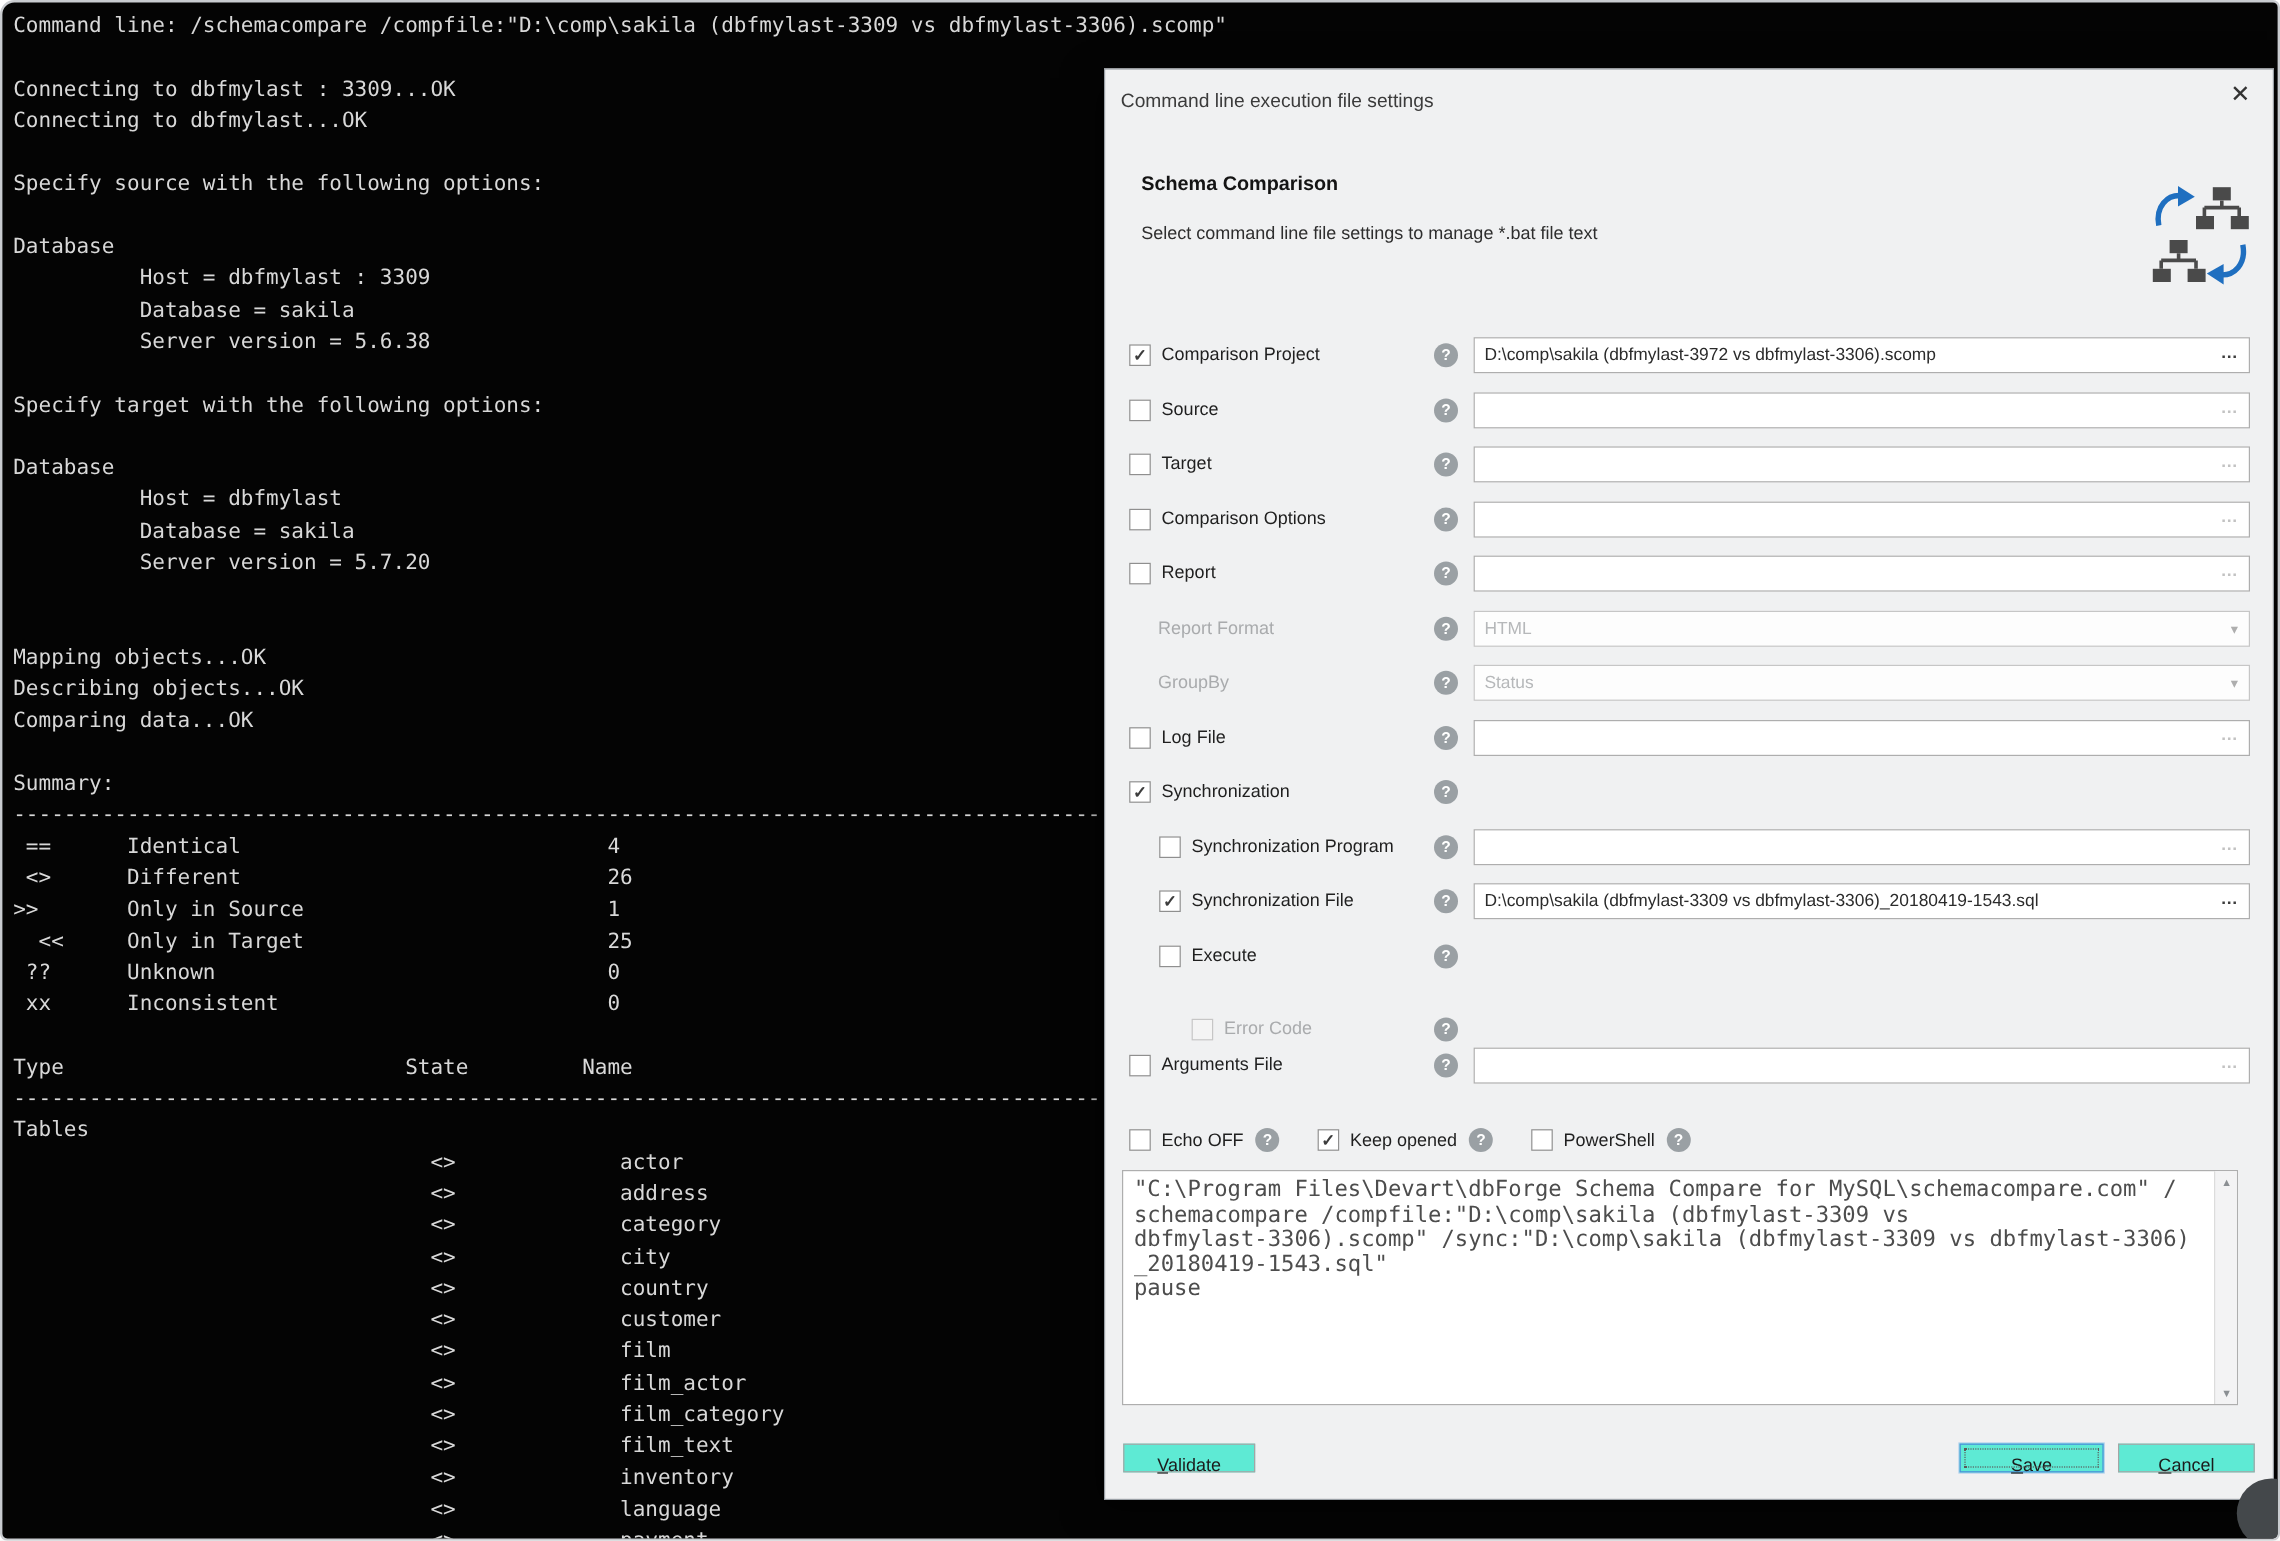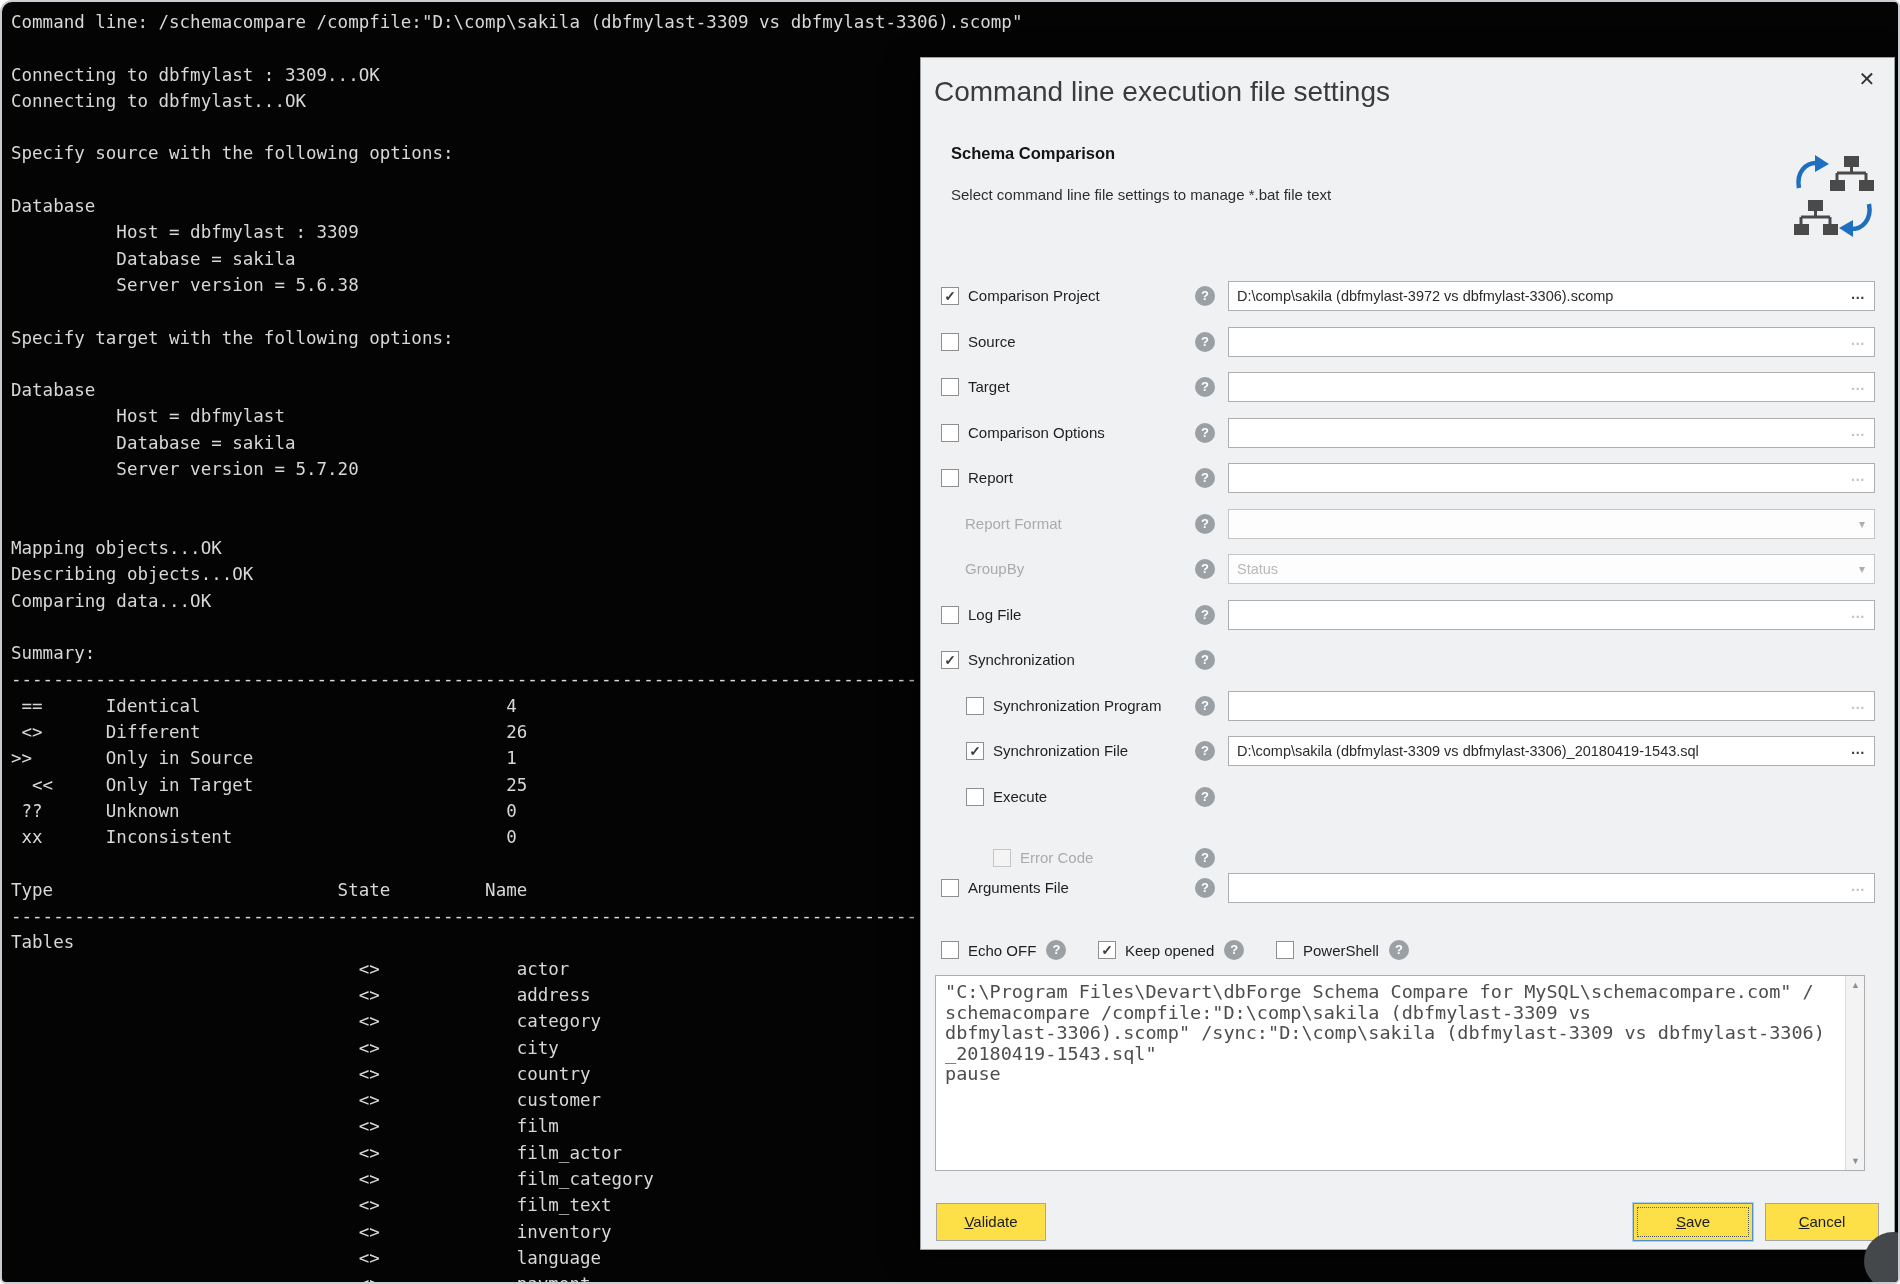--- a/index.html
+++ b/index.html
@@ -8,21 +8,21 @@
           border:2px solid #c9ccd0;border-radius:12px 6px 6px 6px;overflow:hidden;
           font-family:"Liberation Sans",sans-serif;}
   
   .console-pre{position:absolute;left:0;top:0;width:1900px;height:1284px;margin:0;
      padding:7px 0 0 9px;color:#d8d8d8;background:transparent;
      font-family:"DejaVu Sans Mono",monospace;font-size:17.5px;line-height:26.3px;
      white-space:pre;overflow:hidden;}
   
   .dialog{position:absolute;left:918px;top:55px;width:975px;height:1193px;
      background:#f0f1f2;border:1px solid #9aa0a6;box-shadow:-6px 8px 26px rgba(0,0,0,.55);}
-  .dlg-title{position:absolute;left:13px;top:18px;font-size:28px;color:#3b3b3b;}
+  .dlg-title{position:absolute;left:13px;top:18px;font-size:16px;color:#3b3b3b;}
   .dlg-close{position:absolute;right:12px;top:6px;width:30px;height:30px;line-height:30px;
      text-align:center;font-size:20px;color:#333;cursor:pointer;}
   .hdr-heading{position:absolute;left:30px;top:86px;font-size:16.5px;font-weight:bold;color:#141414;}
   .hdr-sub{position:absolute;left:30px;top:128px;font-size:15px;color:#2e2e2e;}
   .hdr-icon{position:absolute;right:18px;top:94px;width:84px;height:88px;}
   
   .rows{position:absolute;left:0;top:0;width:100%;height:100%;}
   .row{position:absolute;left:0;width:975px;height:32px;}
   .cb{position:absolute;top:7px;width:18px;height:18px;background:#fff;border:1px solid #8f8f8f;
       font-size:14px;font-weight:bold;color:#3d3d3d;text-align:center;line-height:16px;cursor:pointer;}
@@ -56,21 +56,21 @@
   .cmdbox{position:absolute;left:14px;top:917px;width:930px;height:196px;background:#fff;
       border:1px solid #aeaeae;}
   .cmdtext{position:absolute;left:0;top:0;right:19px;bottom:0;margin:0;padding:6px 4px 0 9px;
       font-family:"DejaVu Sans Mono",monospace;font-size:18.5px;line-height:20.5px;color:#4d4d4d;
       white-space:pre;overflow:hidden;}
   .vscroll{position:absolute;right:0;top:0;width:19px;bottom:0;background:#f3f3f4;border-left:1px solid #dcdcdc;}
   .vscroll .sarr{position:absolute;left:0;width:19px;height:18px;text-align:center;color:#8b8f93;
       font-size:9px;line-height:18px;cursor:pointer;}
   .vscroll .up{top:0;} .vscroll .down{bottom:0;}
   
-  .btn{position:absolute;top:1145px;height:38px;background:#fde047;border:1px solid #a5a5a5;
+  .btn{position:absolute;top:1145px;height:24px;background:#5eead4;border:1px solid #a5a5a5;
       font-size:15px;color:#1c1c1c;text-align:center;line-height:36px;cursor:pointer;
       font-family:"Liberation Sans",sans-serif;}
   .btn u{text-decoration:underline;}
   #btn-validate{left:15px;width:110px;}
   #btn-save{left:712px;width:120px;border:1px solid #4a90d9;box-shadow:0 0 0 1px #aecdec;
       outline:1px dotted #5a5a5a;outline-offset:-5px;}
   #btn-cancel{left:844px;width:114px;}
   
   .blob{position:absolute;left:1862px;top:1230px;width:58px;height:58px;border-radius:50%;
       background:#44484b;z-index:60;}
@@ -209,20 +209,21 @@
       <span class="dots">…</span>
     </div>
 
   </div>
         <div class="row indent0 disabled nocb" style="top: 449.5px;">
 
     <span class="lbl">Report Format</span>
     <span class="help">?</span>
 
     <div class="field combo">
+      <span class="val">HTML</span>
       <span class="arrow">▾</span>
     </div>
   </div>
         <div class="row indent0 disabled nocb" style="top: 495px;">
 
     <span class="lbl">GroupBy</span>
     <span class="help">?</span>
 
     <div class="field combo">
       <span class="val">Status</span>

